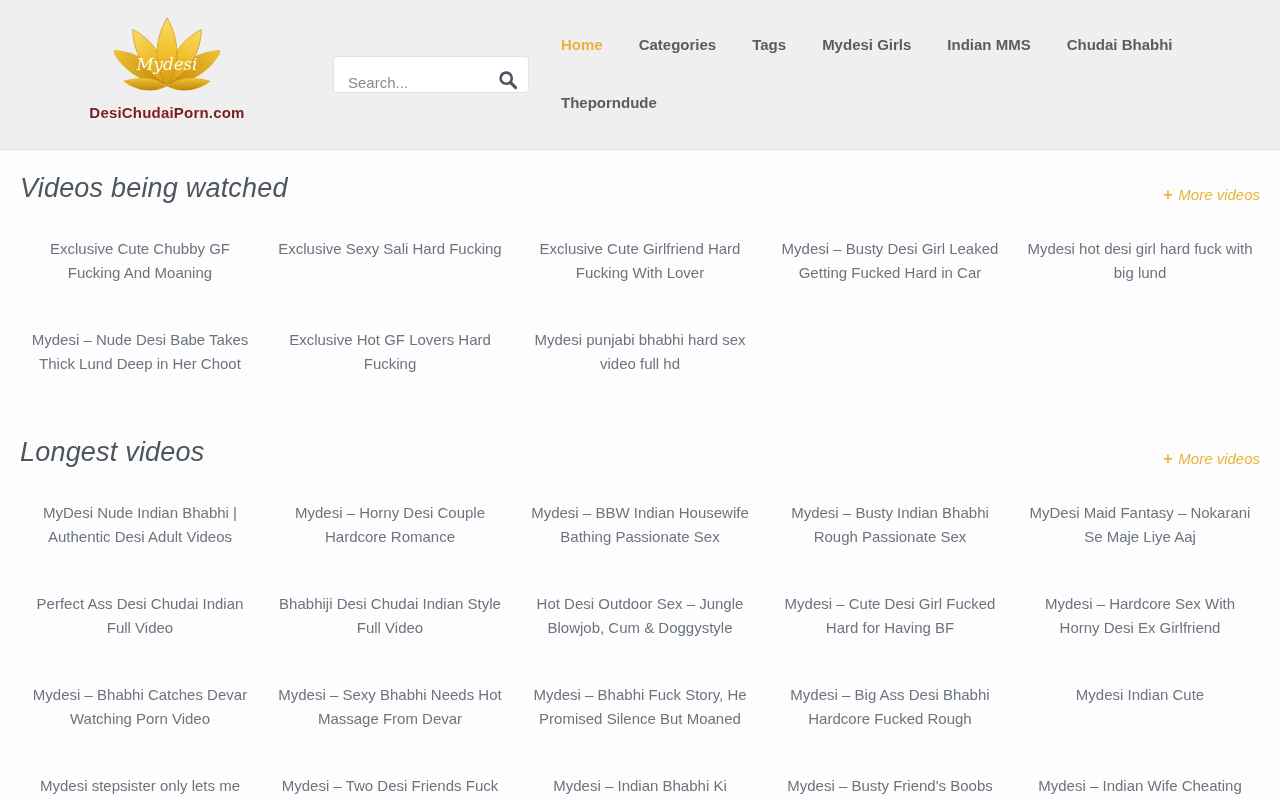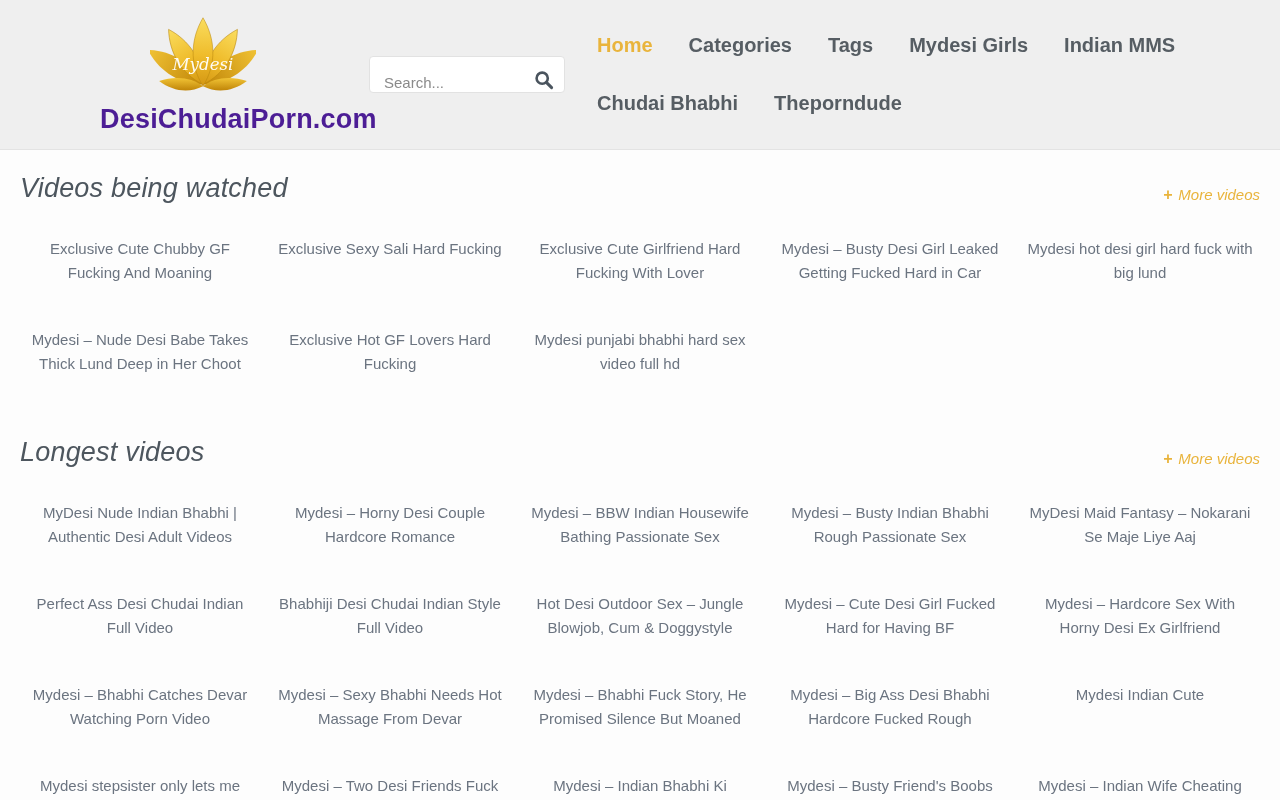--- a/index.html
+++ b/index.html
@@ -12,32 +12,32 @@
   }
   
   header {
     width: 100%; height: 150px;
     background: #efefef;
     border-bottom: 1px solid #e3e3e3;
     display: flex;
     align-items: flex-start;
   }
   .logo-block {
-    margin-left: 100px; margin-top: 16px;
+    margin-left: 64px; margin-top: 16px;
     width: 206px;
     text-align: center;
     text-decoration: none;
     display: block;
   }
   .logo-block svg { display: block; margin: 0 auto; }
   .site-name {
     margin-top: 2px;
-    font-size: 27px;
+    font-size: 15px;
     font-weight: bold;
-    color: #4c1d95;
+    color: #7f1d1d;
     letter-spacing: 0.2px;
     white-space: nowrap;
   }
   .search-box {
     margin-left: 63px; margin-top: 56px;
     width: 196px; height: 37px;
     background: #ffffff;
     border: 1px solid #e2e2e2;
     border-radius: 4px;
     display: flex; align-items: flex-end;
@@ -58,21 +58,21 @@
     display: flex; align-items: center;
   }
   nav {
     margin-left: 32px; margin-top: 36px;
     width: 640px;
     display: flex; flex-wrap: wrap;
     column-gap: 36px; row-gap: 40px;
     align-items: flex-start;
   }
   .nav-link {
-    font-size: 20px; font-weight: bold;
+    font-size: 15px; font-weight: bold;
     color: #565d63;
     text-decoration: none;
     line-height: 18px;
     white-space: nowrap;
   }
   .nav-link.active { color: #e9b43c; }
   
   main { padding: 23px 20px 0 20px; }
   section { display: block; }
   section + section { margin-top: 61px; }

